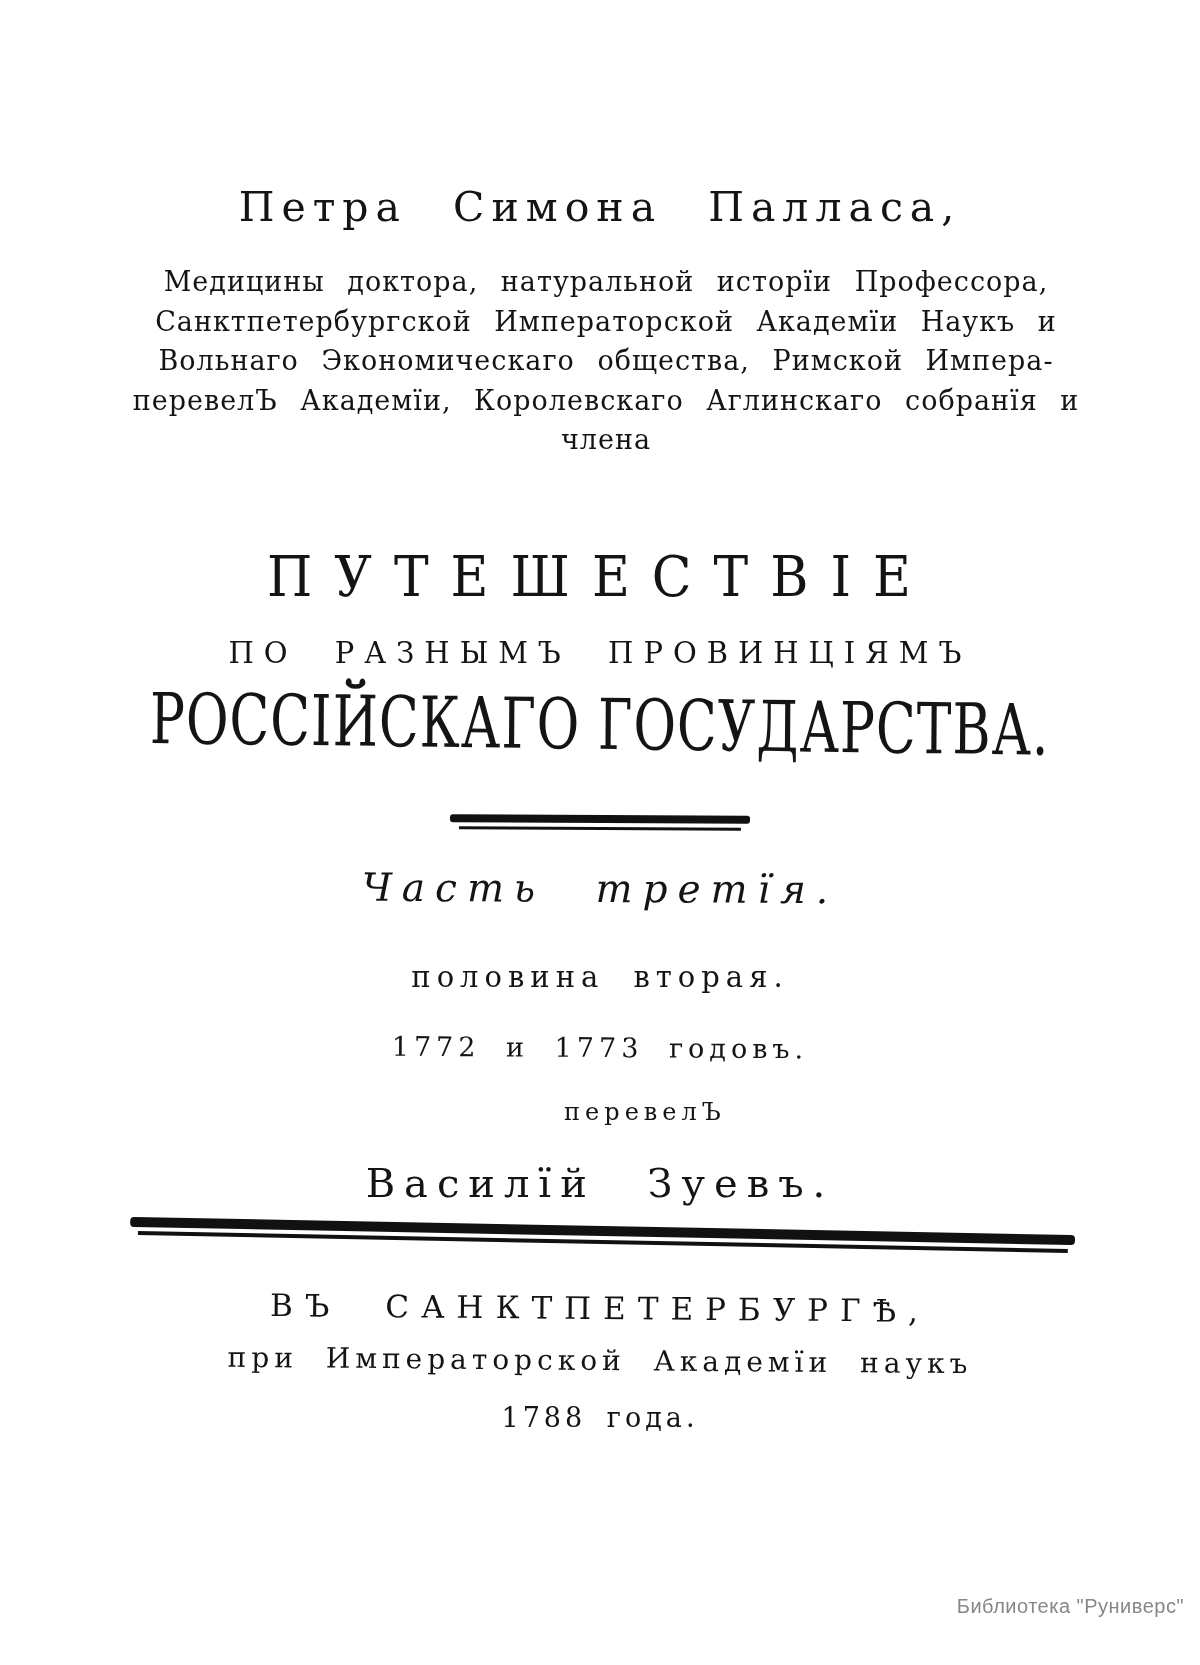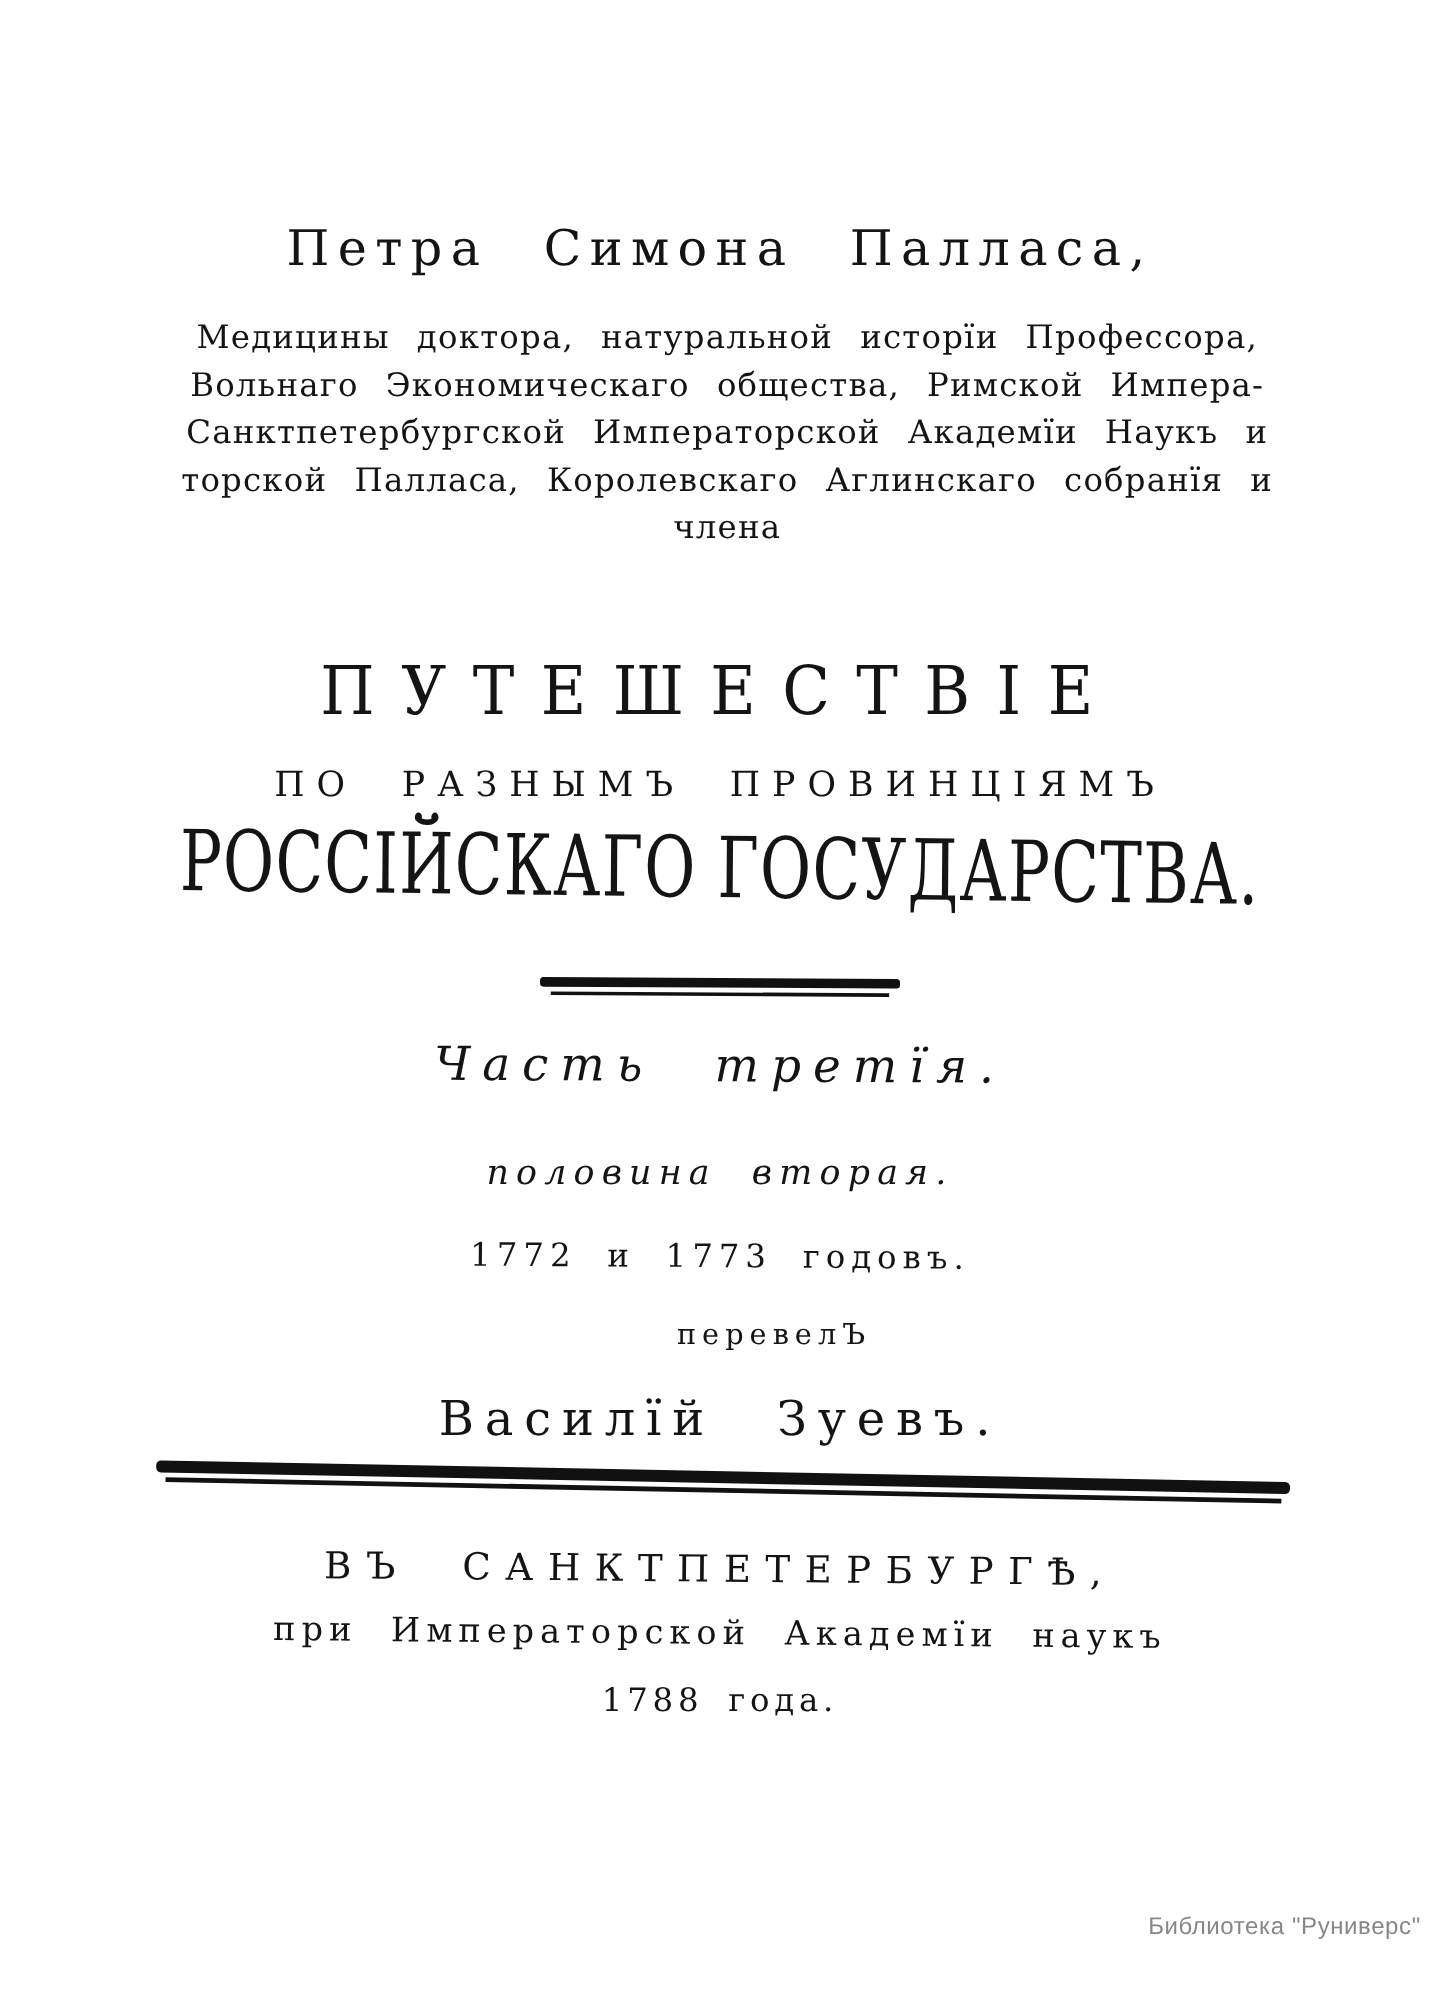--- a/index.html
+++ b/index.html
@@ -72,21 +72,20 @@
     top: 866px;
     font-size: 39px;
     font-style: italic;
     letter-spacing: 10px;
     word-spacing: 28px;
     transform: rotate(0.3deg);
   }
   .half-line {
     top: 960px;
     font-size: 29px;
-    font-style: italic;
     letter-spacing: 6px;
     word-spacing: 14px;
   }
   .years-line {
     top: 1032px;
     font-size: 27px;
     letter-spacing: 5px;
     word-spacing: 12px;
     transform: rotate(0.35deg);
   }
@@ -138,23 +137,23 @@
 </style>
 </head>
 <body>
 
 <div class="page">
 
   <div class="abs author-title">Петра Симона Палласа,</div>
 
   <div class="abs credentials">
     <div class="cred-line">Медицины доктора, натуральной исторїи Профессора,</div>
+    <div class="cred-line">Санктпетербургской Императорской Академїи Наукъ и</div>
     <div class="cred-line">Вольнаго Экономическаго общества, Римской Импера-</div>
-    <div class="cred-line">Санктпетербургской Императорской Академїи Наукъ и</div>
-    <div class="cred-line">торской Палласа, Королевскаго Аглинскаго собранїя и</div>
+    <div class="cred-line">перевелЪ Академїи, Королевскаго Аглинскаго собранїя и</div>
     <div class="cred-line">члена</div>
   </div>
 
   <div class="abs title-line1">ПУТЕШЕСТВІЕ</div>
   <div class="abs title-line2">ПО РАЗНЫМЪ ПРОВИНЦІЯМЪ</div>
   <div class="abs title-line3">РОССІЙСКАГО ГОСУДАРСТВА.</div>
 
   <div class="rule rule-small">
     <div class="bar-top"></div>
     <div class="bar-bottom"></div>

